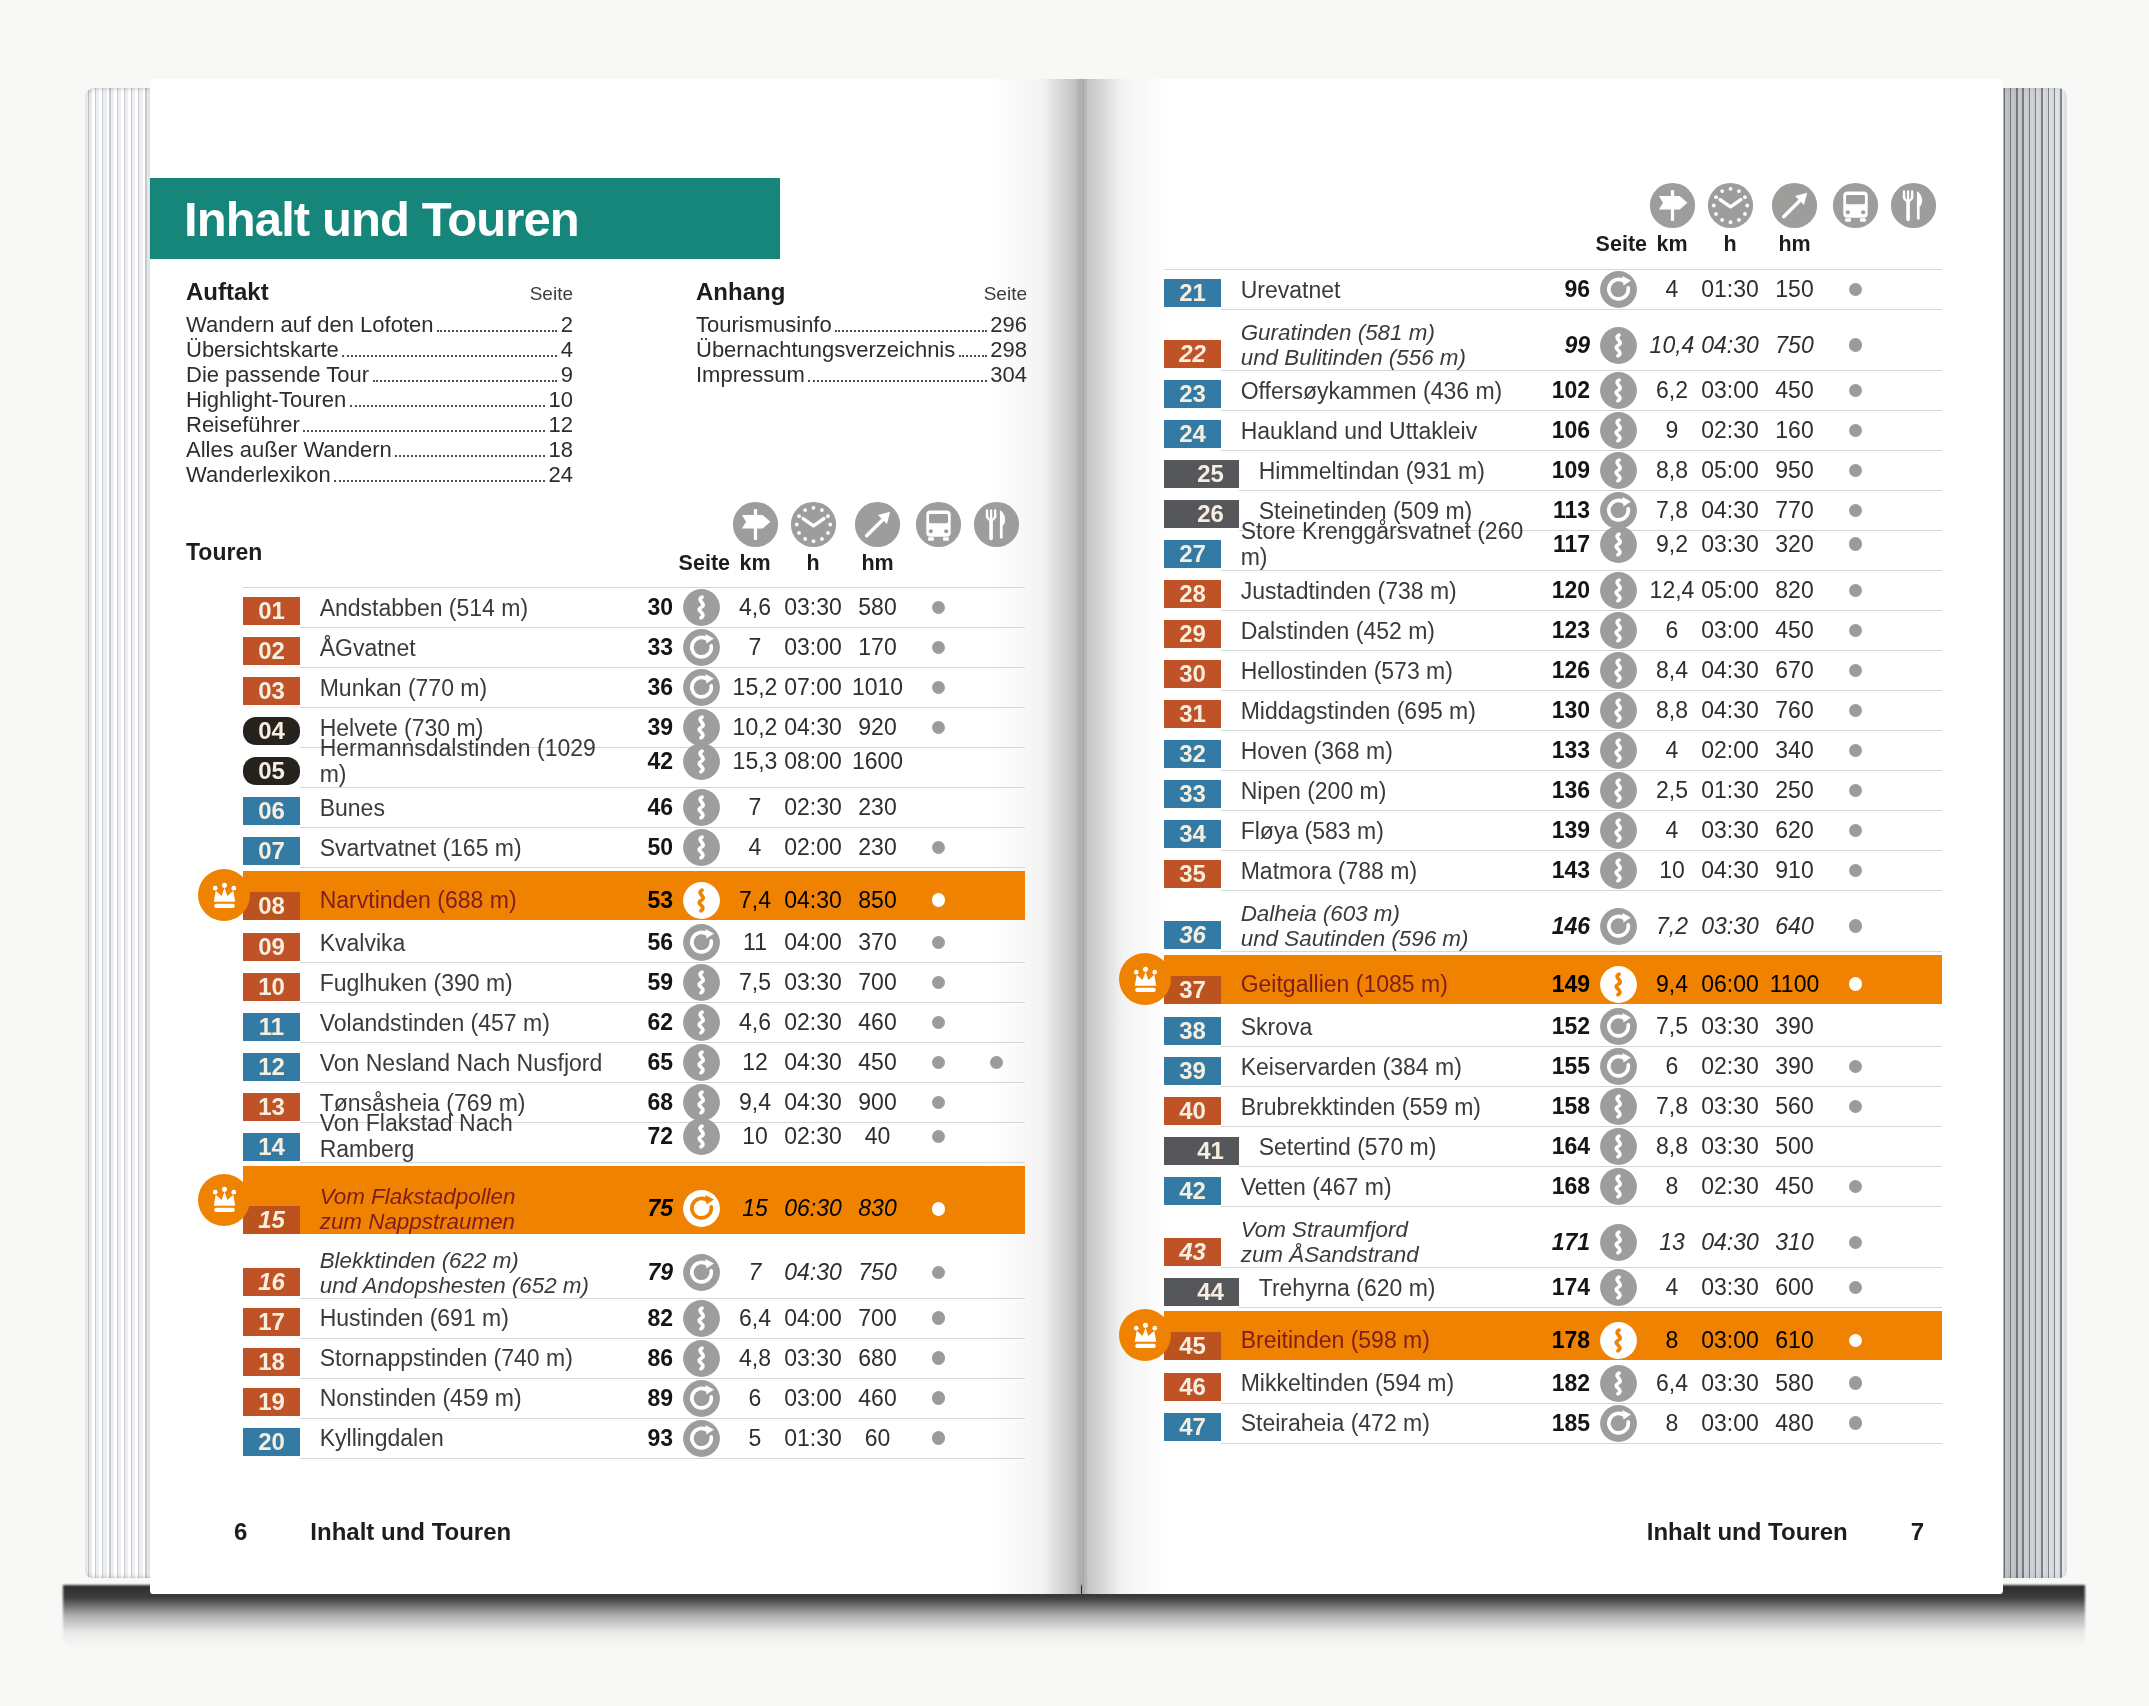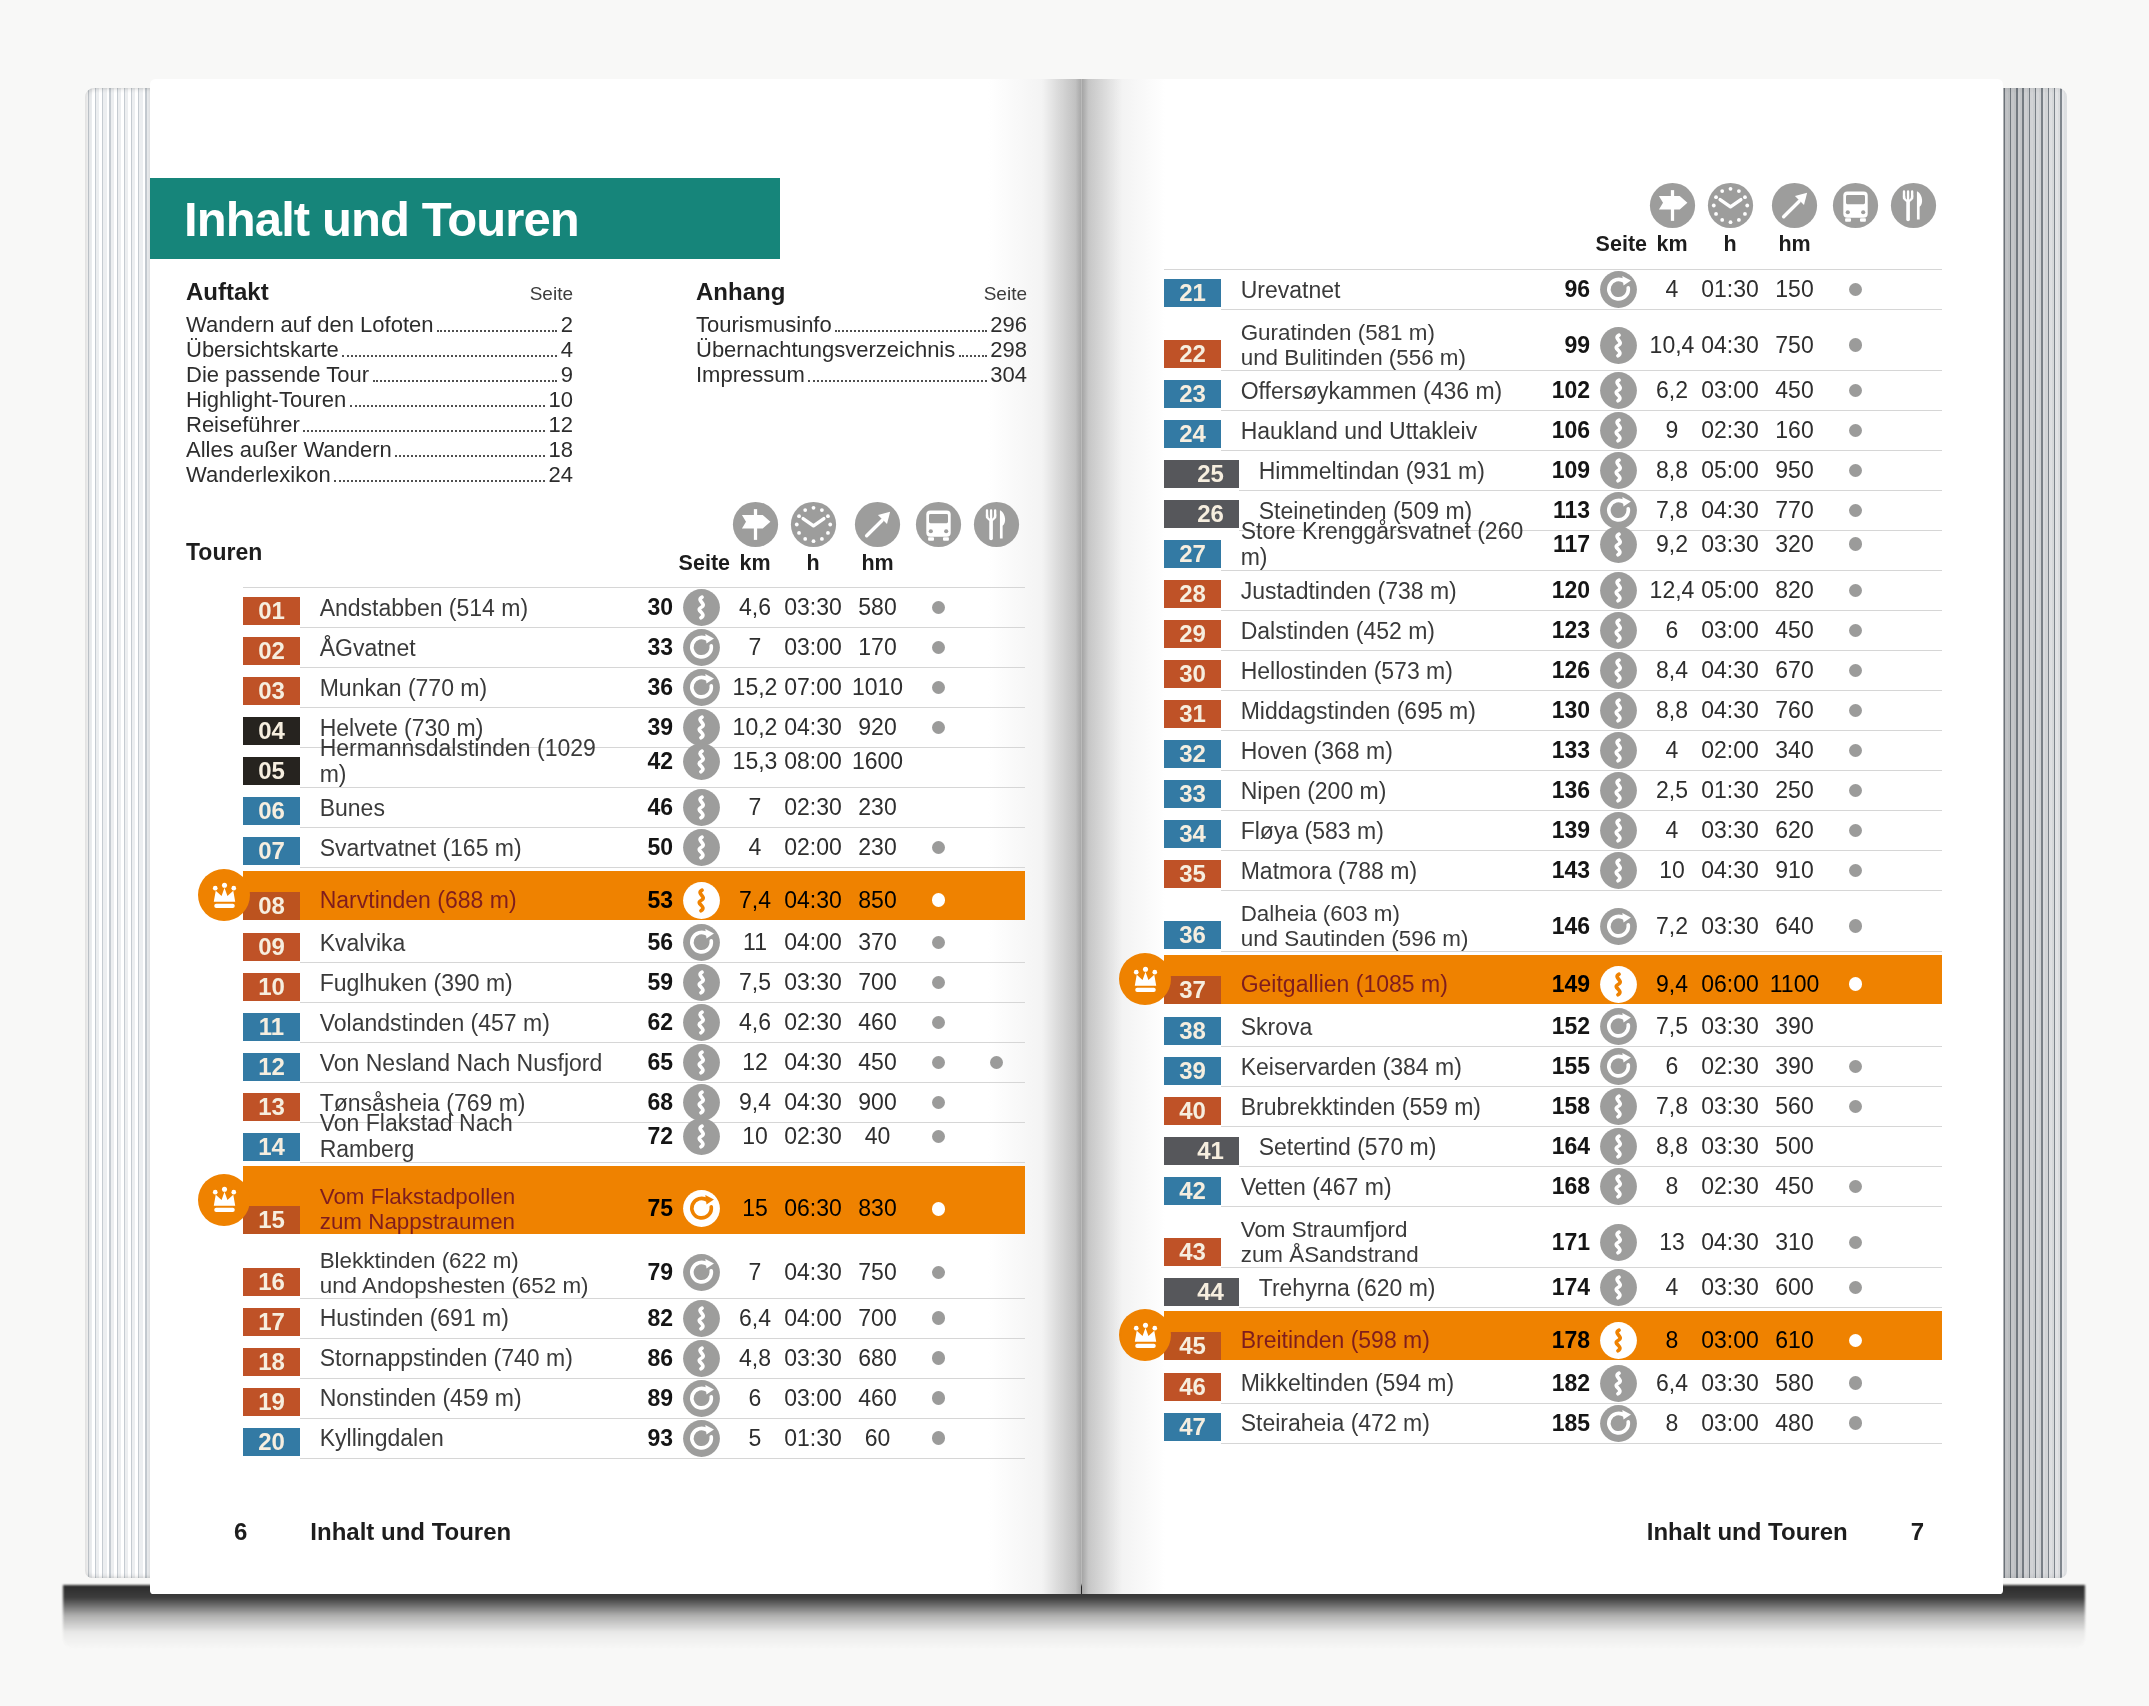--- a/index.html
+++ b/index.html
@@ -58,29 +58,29 @@
   .hic-w{fill:#fff;}
   .hic-bgfill{fill:var(--icon-gray);}
   .hic-st{stroke:#fff;stroke-width:3.8;fill:none;stroke-linecap:round;stroke-linejoin:round;}
   .hic-st2{stroke:#fff;stroke-width:2.6;fill:none;stroke-linecap:round;}
   .hic-st3{stroke:#fff;stroke-width:4;fill:none;stroke-linecap:round;}
   
   .tour-table{position:absolute;border-top:1.8px solid var(--divider-gray);}
   .table-left{left:93px;top:508px;width:782px;}
   .table-right{left:82px;top:190px;width:778px;}
   .trow{display:flex;align-items:flex-end;position:relative;height:40px;}
-  .trow.two{height:61px;}
+  .trow.two{height:61px;font-style:italic;}
   .trow.hl{height:49px;background:var(--highlight-orange);margin:2.7px 0 3.6px 0;}
   .trow.hl.two{height:68px;}
   .badge{width:57px;display:flex;align-items:center;justify-content:center;
     font-weight:bold;font-size:24px;color:#f6eedf;margin-bottom:2.7px;}
   .trow.hl .badge{margin-bottom:0;background:var(--badge-highlight-rust);}
   .b-red{background:var(--badge-red);}
   .b-blue{background:var(--badge-blue);}
-  .b-black{background:var(--badge-black);}
+  .b-black{background:var(--badge-black);border-radius:13px;}
   .b-gray{background:var(--badge-gray);padding-left:18px;}
   .rmain{flex:1;display:flex;align-items:center;border-bottom:1.8px solid var(--divider-gray);padding-left:19.7px;}
   .trow.hl .rmain{border-bottom:none;}
   .name{flex:1;font-size:23px;color:#3a3a3a;line-height:26px;padding-right:5.4px;}
   .trow.two .name{font-size:22.4px;line-height:25px;}
   .trow.hl .name{color:#7f1d1d;}
   .cell{display:flex;align-items:center;justify-content:center;}
   .cseite{width:56px;justify-content:flex-end;font-weight:bold;font-size:23px;color:#151515;}
   .croute{width:57px;}
   .ckm{width:50px;font-size:23px;color:#2e2e2e;}

